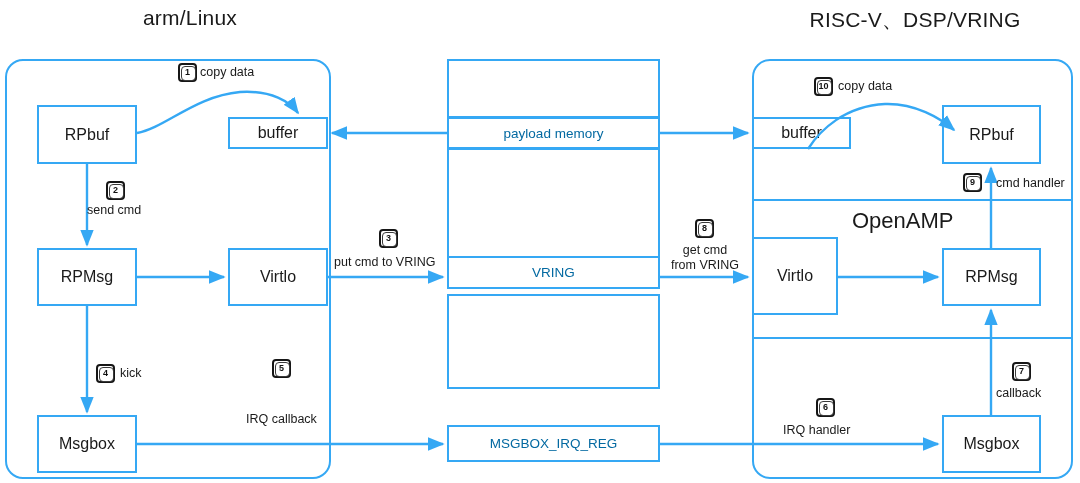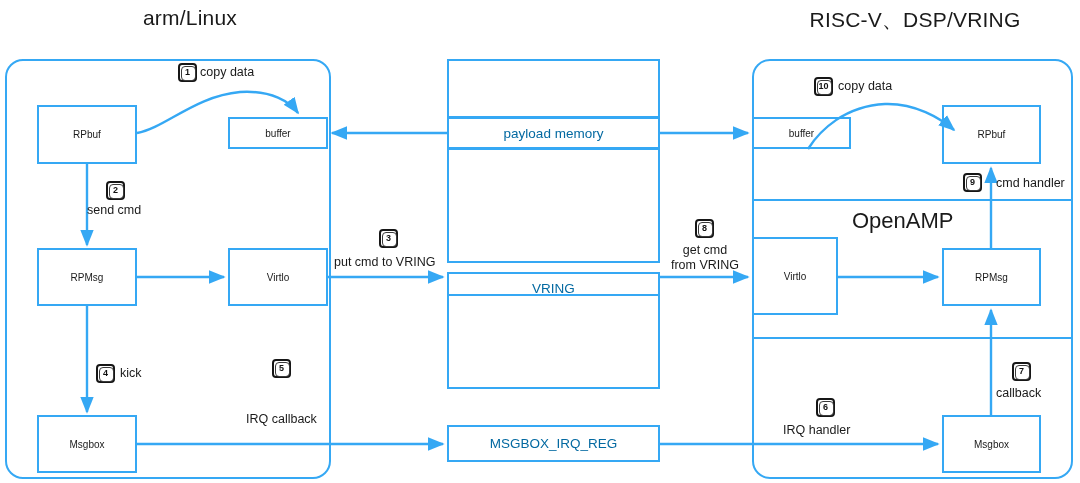--- a/index.html
+++ b/index.html
@@ -32,21 +32,21 @@
   }
   
   .bx{
     position:absolute;
     border:2.5px solid #35a8f4;
     box-sizing:border-box;
     background:#ffffff;
     display:flex;
     align-items:center;
     justify-content:center;
-    font-size:10px;
+    font-size:16px;
     color:#1a1a1a;
     white-space:nowrap;
   }
   .memcell{
     position:absolute;
     border:2.5px solid #35a8f4;
     box-sizing:border-box;
     background:#ffffff;
     display:flex;
     align-items:center;
@@ -116,21 +116,21 @@
 
   <div class="bx" style="left:37px;top:105px;width:100px;height:59px;">RPbuf</div>
   <div class="bx" style="left:228px;top:117px;width:100px;height:32px;">buffer</div>
   <div class="bx" style="left:37px;top:248px;width:100px;height:58px;">RPMsg</div>
   <div class="bx" style="left:228px;top:248px;width:100px;height:58px;">Virtlo</div>
   <div class="bx" style="left:37px;top:415px;width:100px;height:58px;">Msgbox</div>
 
   <div class="memcell" style="left:447px;top:59px;width:213px;height:59px;"></div>
   <div class="memcell" style="left:447px;top:117px;width:213px;height:32px;">payload memory</div>
   <div class="memcell" style="left:447px;top:148px;width:213px;height:115px;"></div>
-  <div class="memcell" style="left:447px;top:272px;width:213px;height:33px;">VRING</div>
+  <div class="memcell" style="left:447px;top:256px;width:213px;height:33px;">VRING</div>
   <div class="memcell" style="left:447px;top:294px;width:213px;height:95px;"></div>
   <div class="memcell" style="left:447px;top:425px;width:213px;height:37px;">MSGBOX_IRQ_REG</div>
 
   <div class="bx" style="left:752px;top:117px;width:99px;height:32px;">buffer</div>
   <div class="bx" style="left:942px;top:105px;width:99px;height:59px;">RPbuf</div>
   <div class="bx" style="left:752px;top:237px;width:86px;height:78px;">Virtlo</div>
   <div class="bx" style="left:942px;top:248px;width:99px;height:58px;">RPMsg</div>
   <div class="bx" style="left:942px;top:415px;width:99px;height:58px;">Msgbox</div>
 
   <div class="openamp" style="left:852px;top:208px;">OpenAMP</div>

